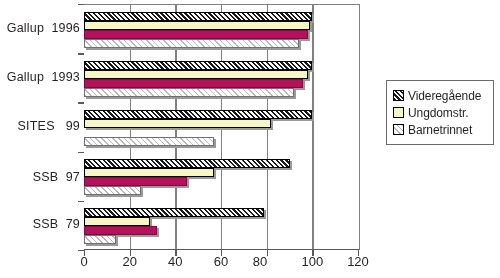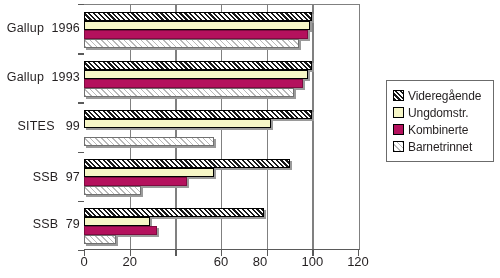--- a/index.html
+++ b/index.html
@@ -236,34 +236,31 @@
   <div id="legend">
       <div class="legend-row">
         <span class="legend-swatch s-videregaende"></span>
         <span class="legend-text">Videregående</span>
       </div>
       <div class="legend-row">
         <span class="legend-swatch s-ungdomstr"></span>
         <span class="legend-text">Ungdomstr.</span>
       </div>
       <div class="legend-row">
-        <span class="legend-swatch s-kombinerte"></span>
-        <span class="legend-text">Kombinerte</span>
-      </div>
-      <div class="legend-row">
         <span class="legend-swatch s-barnetrinnet"></span>
         <span class="legend-text">Barnetrinnet</span>
       </div>
     </div>
 
 <div class="tick-mark" style="left: 84px; top: 250px;"></div>
     <div class="xtick-label" style="left: 64px;">0</div>
     <div class="tick-mark" style="left: 129.667px; top: 250px;"></div>
     <div class="xtick-label" style="left: 109.667px;">20</div>
     <div class="tick-mark" style="left: 175.333px; top: 250px;"></div>
+    <div class="xtick-label" style="left: 155.333px;">40</div>
     <div class="tick-mark" style="left: 221px; top: 250px;"></div>
     <div class="xtick-label" style="left: 201px;">60</div>
     <div class="tick-mark" style="left: 266.667px; top: 250px;"></div>
     <div class="xtick-label" style="left: 240px;">80</div>
     <div class="tick-mark" style="left: 312.333px; top: 250px;"></div>
     <div class="xtick-label" style="left: 292.333px;">100</div>
     <div class="tick-mark" style="left: 358px; top: 250px;"></div>
     <div class="xtick-label" style="left: 338px;">120</div>
     <div class="ytick-mark" style="top: 53.2px;"></div>
     <div class="ytick-mark" style="top: 102.4px;"></div>

